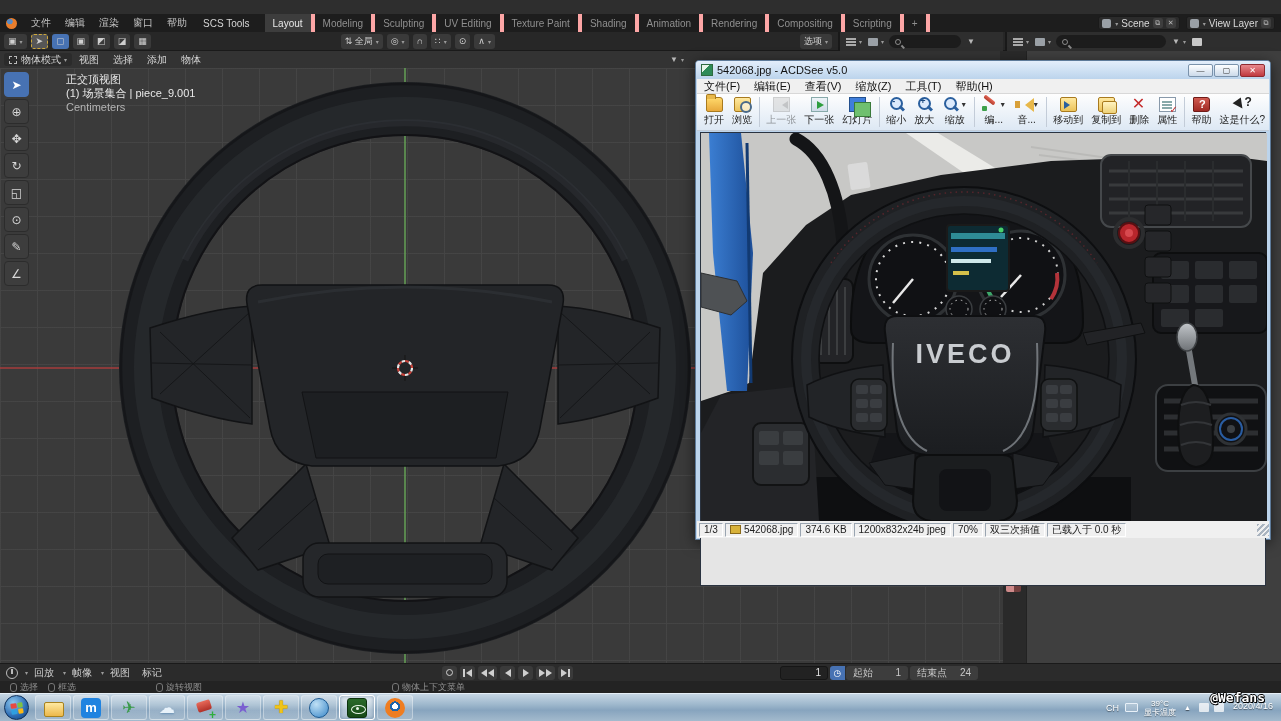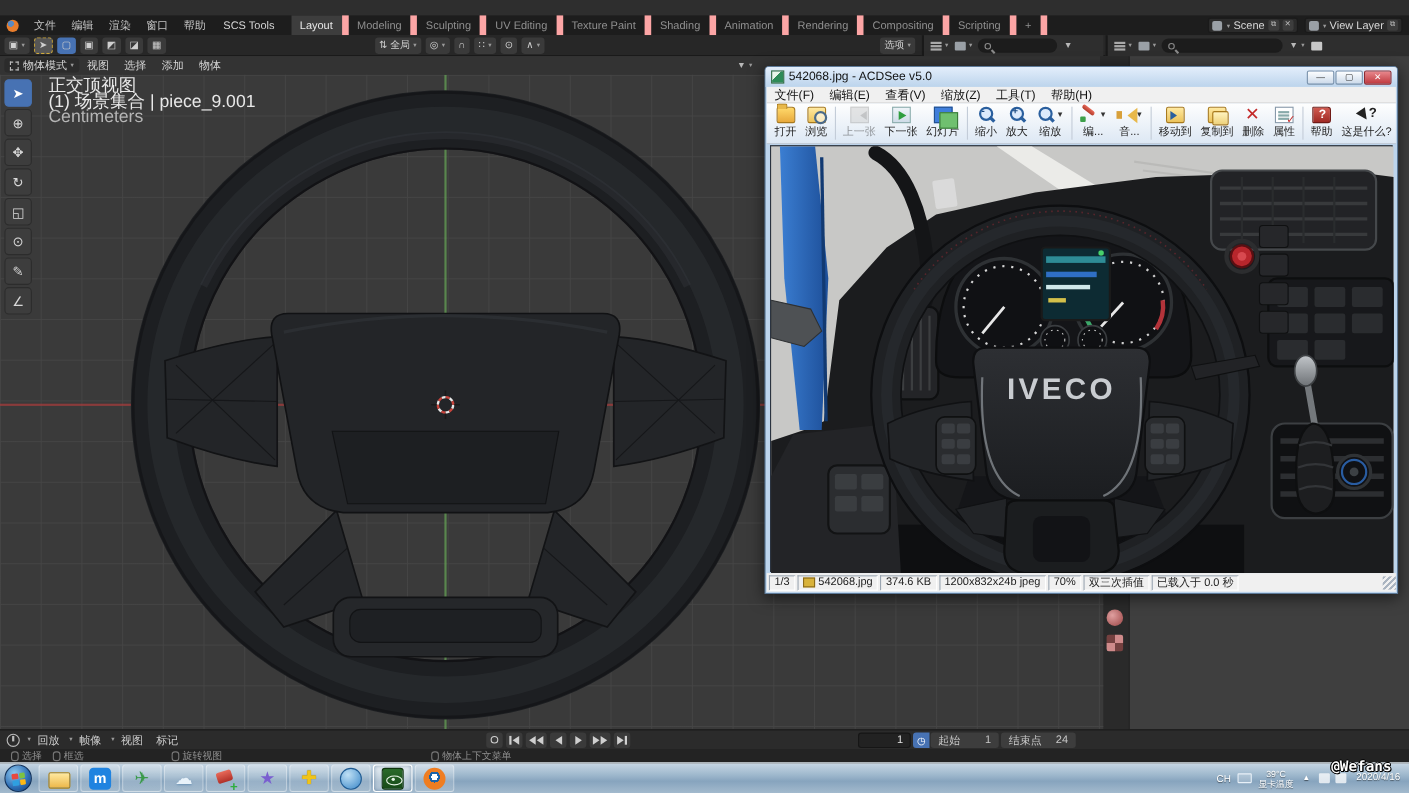--- a/index.html
+++ b/index.html
@@ -11,21 +11,21 @@
 #os-titlebar .blogo{width:9px;height:9px;border-radius:50%;background:radial-gradient(circle at 35% 35%,#ffb27a,#e87d2c 70%);margin-right:5px}
 #os-titlebar .ttext{font-size:9px;color:#1c2733;white-space:nowrap}
 #os-titlebar .winbtns{margin-left:auto;display:flex;gap:2px}
 #os-titlebar .wbtn{width:17px;height:10px;background:linear-gradient(#eef4fa,#c7d6e6);border:1px solid #8ea3b8;border-radius:2px;font-size:6px;line-height:8px;text-align:center;color:#35475a}
 
 #topbar{left:0;top:14px;width:1281px;height:18px;background:#1d1d1d;display:flex;align-items:center;font-size:10px;color:#c3c3c3}
 #topbar .blogo2{width:11px;height:11px;border-radius:50%;background:radial-gradient(circle at 35% 32%,#5b8ac2 25%,#e87d2c 30%);margin:0 7px 0 6px}
 #topbar .bmenu{padding:0 7px;height:100%;display:flex;align-items:center}
 #topbar .addon{padding:0 9px;color:#d5d5d5}
 .tabs{display:flex;height:100%;margin-left:6px}
-.tab{padding:0 8px;height:100%;display:flex;align-items:center;color:#8f8f8f;border-right:6px solid #fca5a5}
+.tab{padding:0 8px;height:100%;display:flex;align-items:center;color:#8f8f8f;border-right:4px solid #fca5a5}
 .tab.active{background:#3d3d3d;color:#e8e8e8}
 #topbar .spacer{flex:1}
 .sel-widget{display:flex;align-items:center;background:#2b2b2b;border:1px solid #1a1a1a;border-radius:3px;height:14px;padding:0 3px;margin-right:6px;color:#d8d8d8}
 .sel-widget .wic{width:9px;height:9px;background:#9aa0a6;border-radius:2px;margin-right:3px}
 .sel-widget .caret{font-size:6px;color:#9a9a9a;margin:0 3px 0 1px}
 .sel-widget .mini{width:10px;height:10px;background:#3d3d3d;border-radius:2px;margin-left:3px;font-size:7px;line-height:10px;text-align:center;color:#bbb}
 
 #toolrow{left:0;top:32px;width:1281px;height:19px;background:#272727;display:flex;align-items:center;border-bottom:1px solid #1a1a1a}
 .trbtn{height:15px;background:#3a3a3a;border-radius:3px;display:flex;align-items:center;padding:0 4px;margin-left:4px;color:#cfcfcf;font-size:9px}
 .trbtn.blue{background:#4772b3}
@@ -43,21 +43,21 @@
 
 #vp-header{left:0;top:51px;width:1003px;height:17px;background:#333;display:flex;align-items:center;font-size:10px;color:#d5d5d5}
 #mode-box{display:flex;align-items:center;background:#2b2b2b;border-radius:3px;height:13px;margin-left:4px;padding:0 5px}
 #mode-box .wic{width:8px;height:8px;border:1.5px dashed #bbb;margin-right:4px}
 #vp-header .vmenu{padding:0 7px}
 #vp-header .hdr-right{position:absolute;left:664px;display:flex;align-items:center}
 
 #viewport{left:0;top:68px;width:1003px;height:595px;background-color:#3a3a3a;background-image:linear-gradient(to right,rgba(70,70,70,.85) 1px,transparent 1px),linear-gradient(to bottom,rgba(70,70,70,.85) 1px,transparent 1px);background-size:37px 37px;overflow:hidden}
 #axis-x{position:absolute;left:0;top:299px;width:100%;height:2px;background:rgba(165,60,60,.75)}
 #axis-y{position:absolute;left:404px;top:0;width:2px;height:100%;background:rgba(100,160,85,.75)}
-#vp-overlay{position:absolute;left:44px;top:4px;font-size:16px;color:#e8e8e8;line-height:14px}
+#vp-overlay{position:absolute;left:66px;top:4px;font-size:11px;color:#e8e8e8;line-height:14px}
 #vp-overlay .dim{color:#b5b5b5}
 #vp-tools{position:absolute;left:4px;top:4px;display:flex;flex-direction:column;gap:2px}
 .vtool{width:25px;height:25px;background:#3d3d3d;border:1px solid #2c2c2c;border-radius:4px;color:#d8d8d8;font-size:12px;display:flex;align-items:center;justify-content:center}
 .vtool.active{background:#4772b3;border-color:#4772b3;color:#fff}
 
 #props{left:1000px;top:51px;width:281px;height:612px;background:#3f3f3f}
 #props .tabstrip{position:absolute;left:0;top:0;width:27px;height:100%;background:#2a2a2a;border-right:1px solid #232323}
 .ptab{width:15px;height:15px;margin:8px auto 0}
 .ptab.sphere{border-radius:50%;background:radial-gradient(circle at 35% 35%,#e0a0a0,#b06060 70%)}
 .ptab.checker{background:conic-gradient(#cf8a8a 0 25%,#74403f 0 50%,#cf8a8a 0 75%,#74403f 0);border-radius:2px}
@@ -129,21 +129,21 @@
 .i-del::before{content:"✕";position:absolute;left:1px;top:-3px;font-size:16px;font-weight:bold;color:#c42a2a}
 .i-props{background:#fff;border:1px solid #8899aa}
 .i-props::before{content:"";position:absolute;left:2px;top:3px;width:10px;height:1.5px;background:#8aa;box-shadow:0 3px 0 #8aa,0 6px 0 #8aa}
 .i-props::after{content:"✓";position:absolute;right:-3px;bottom:-4px;color:#c42a2a;font-size:10px;font-weight:bold}
 .i-help{background:linear-gradient(#d05a50,#a02a24);border:1px solid #701a16;border-radius:1px 3px 3px 1px}
 .i-help::after{content:"?";position:absolute;left:5px;top:0px;color:#fff;font-size:11px;font-weight:bold}
 .i-what{background:transparent}
 .i-what::before{content:"";position:absolute;left:2px;top:2px;border:5px solid transparent;border-top:10px solid #222;transform:rotate(-35deg)}
 .i-what::after{content:"?";position:absolute;right:-1px;top:-2px;font-size:12px;font-weight:bold;color:#222}
 
-#ac-photo{position:absolute;left:4px;top:71px;width:566px;height:388px;border:1px solid #2a3340;background:#737373}
+#ac-photo{position:absolute;left:4px;top:71px;width:566px;height:454px;border:1px solid #2a3340;background:#e5e5e5}
 #ac-status{position:absolute;left:1px;bottom:1px;width:572px;height:17px;background:#f0f0f0;display:flex;align-items:center;font-size:10px;color:#222;padding-left:2px}
 .seg{height:14px;border:1px solid;border-color:#9aa5b1 #fff #fff #9aa5b1;display:flex;align-items:center;padding:0 4px;margin-right:2px;white-space:nowrap}
 .seg .fico{width:11px;height:9px;background:#d8b23a;border:1px solid #8a6a1a;margin-right:3px}
 .grip{margin-left:auto;width:12px;height:12px;background:repeating-linear-gradient(135deg,#aab4c0 0 2px,transparent 2px 4px)}
 
 #taskbar{left:0;top:693px;width:1281px;height:28px;background:linear-gradient(#c6d6e4,#9db7cc 40%,#87a4be 60%,#a3bacd);border-top:1px solid #e6eff7;display:flex;align-items:center}
 #start-orb{width:25px;height:25px;border-radius:50%;margin:0 6px 0 4px;background:radial-gradient(circle at 35% 30%,#8ec8ee,#2b6cb4 60%,#143a6e);border:1px solid #10305a;position:relative}
 #start-orb .flag{position:absolute;left:6px;top:7px;width:12px;height:11px;transform:rotate(-8deg);display:grid;grid-template-columns:1fr 1fr;gap:1px}
 #start-orb .flag i{border-radius:1px}
 .tb-btn{width:36px;height:25px;border-radius:3px;display:flex;align-items:center;justify-content:center;margin-right:2px;border:1px solid rgba(255,255,255,.35);background:linear-gradient(rgba(255,255,255,.28),rgba(255,255,255,.06))}

